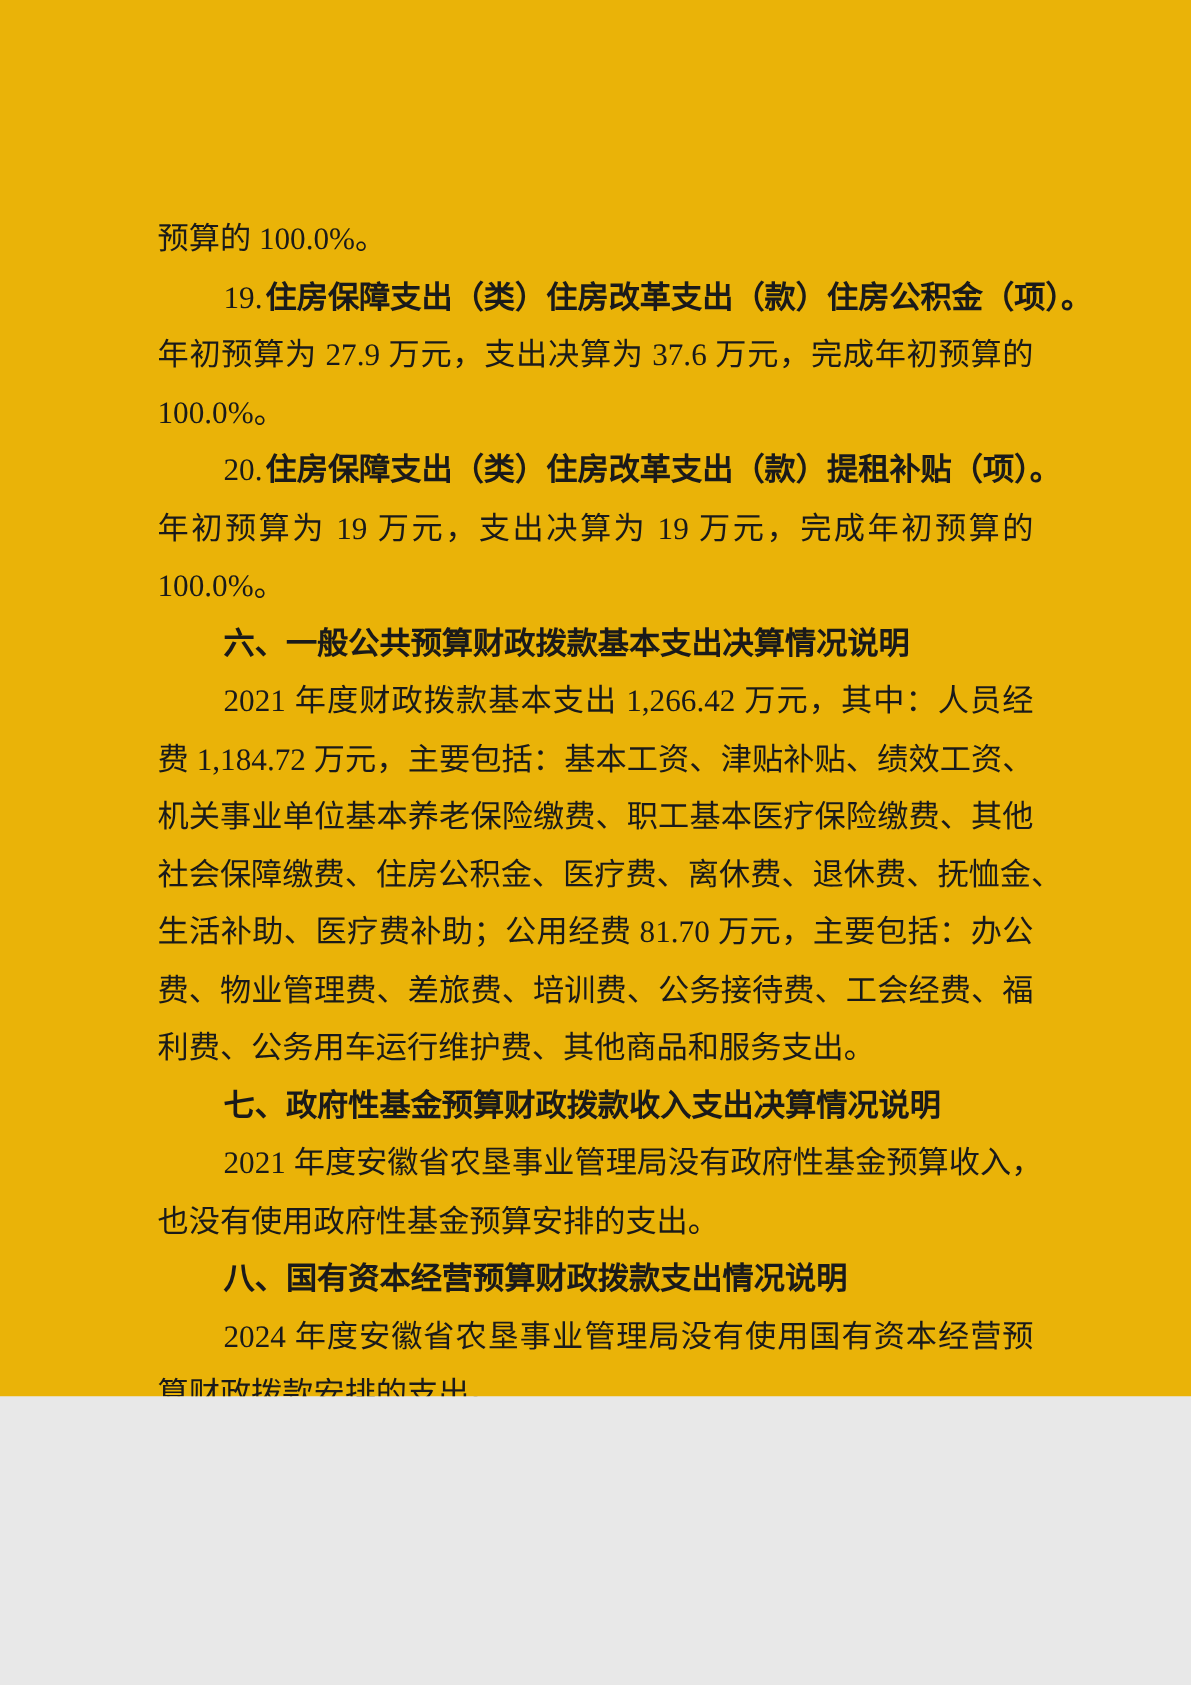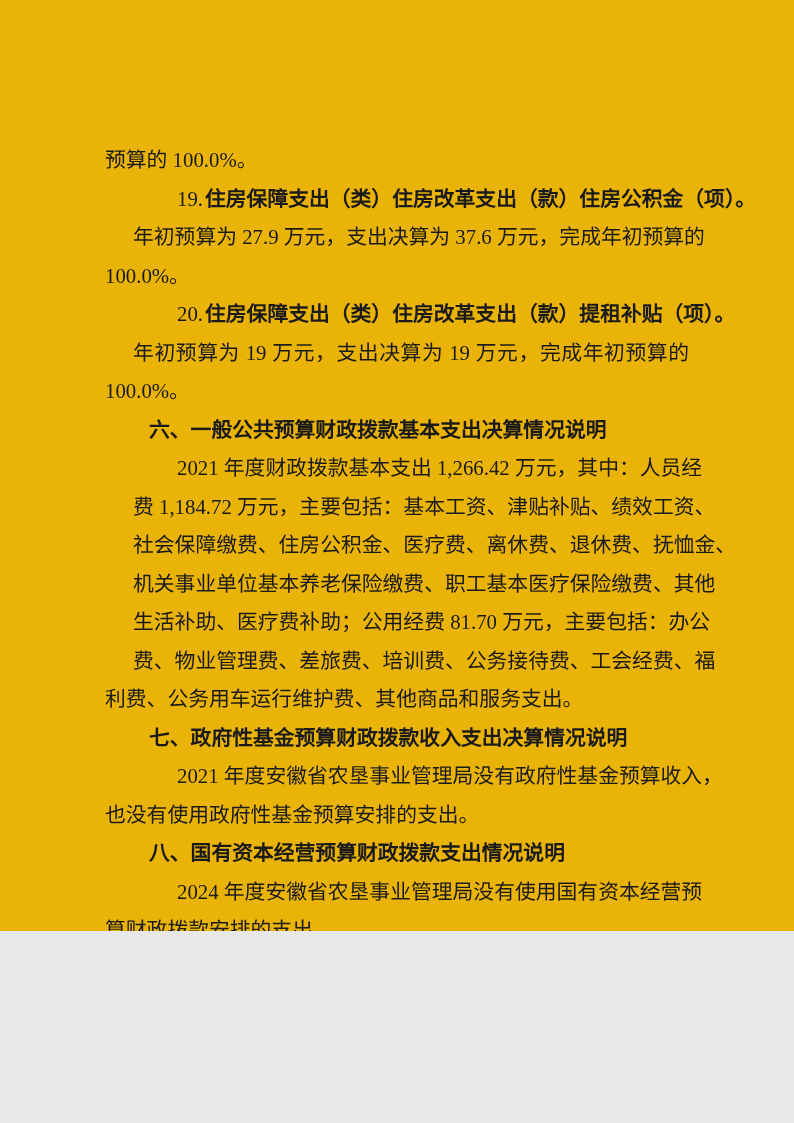--- a/index.html
+++ b/index.html
@@ -22,21 +22,20 @@
     line-height: 38.5px;
     font-size: 20.8px;
     color: #1a1a1a;
     font-family: "Liberation Serif", serif;
     white-space: nowrap;
   }
   .line.indent { padding-left: 44px; }
   .line.fill {
     text-align: justify;
     text-align-last: justify;
-    margin-left: 28px;
   }
   .line.heading {
     font-family: "Liberation Sans", sans-serif;
     font-weight: 700;
   }
   .line.item-bold { font-weight: 700; }
   .line .num { font-weight: 400; padding-right: 2px; }
   .page-number {
     position: absolute;
     right: 103px;
@@ -58,22 +57,22 @@
       <div class="line body">预算的 100.0%。</div>
       <div class="line item-bold indent fill"><span class="num">19.</span><span>住房保障支出（类）住房改革支出（款）住房公积金（项）。</span></div>
       <div class="line body fill">年初预算为 27.9 万元，支出决算为 37.6 万元，完成年初预算的</div>
       <div class="line body">100.0%。</div>
       <div class="line item-bold indent fill"><span class="num">20.</span><span>住房保障支出（类）住房改革支出（款）提租补贴（项）。</span></div>
       <div class="line body fill">年初预算为 19 万元，支出决算为 19 万元，完成年初预算的</div>
       <div class="line body">100.0%。</div>
       <div class="line heading indent">六、一般公共预算财政拨款基本支出决算情况说明</div>
       <div class="line body indent fill">2021 年度财政拨款基本支出 1,266.42 万元，其中：人员经</div>
       <div class="line body fill">费 1,184.72 万元，主要包括：基本工资、津贴补贴、绩效工资、</div>
+      <div class="line body fill">机关事业单位基本养老保险缴费、职工基本医疗保险缴费、其他</div>
       <div class="line body fill">社会保障缴费、住房公积金、医疗费、离休费、退休费、抚恤金、</div>
-      <div class="line body fill">机关事业单位基本养老保险缴费、职工基本医疗保险缴费、其他</div>
       <div class="line body fill">生活补助、医疗费补助；公用经费 81.70 万元，主要包括：办公</div>
       <div class="line body fill">费、物业管理费、差旅费、培训费、公务接待费、工会经费、福</div>
       <div class="line body">利费、公务用车运行维护费、其他商品和服务支出。</div>
       <div class="line heading indent">七、政府性基金预算财政拨款收入支出决算情况说明</div>
       <div class="line body indent fill">2021 年度安徽省农垦事业管理局没有政府性基金预算收入，</div>
       <div class="line body">也没有使用政府性基金预算安排的支出。</div>
       <div class="line heading indent">八、国有资本经营预算财政拨款支出情况说明</div>
       <div class="line body indent fill">2024 年度安徽省农垦事业管理局没有使用国有资本经营预</div>
       <div class="line body">算财政拨款安排的支出。</div>
       <div class="line heading indent">九、其他重要事项情况说明</div>

